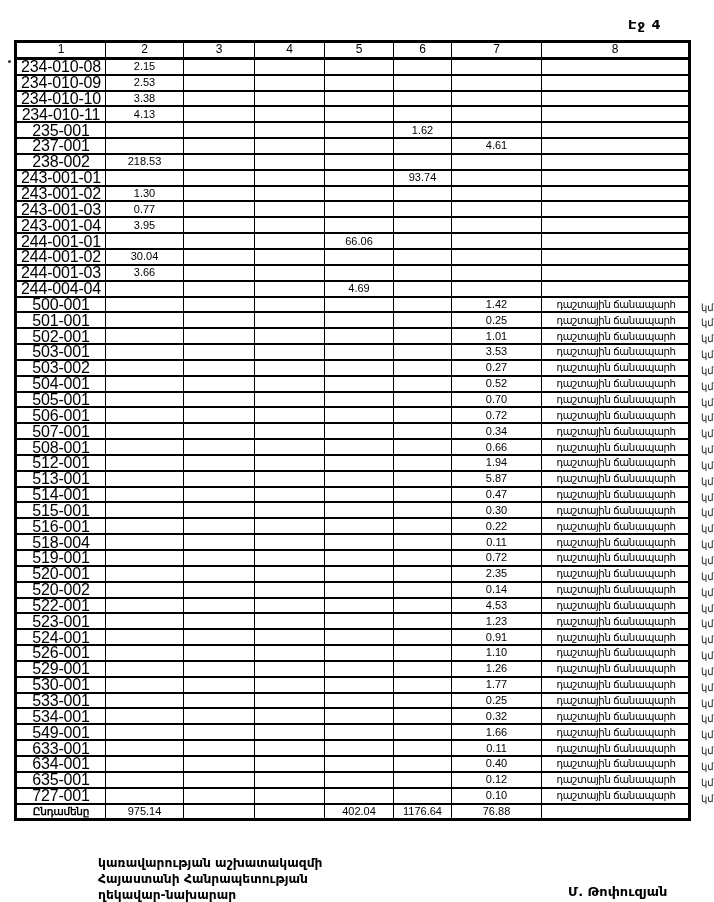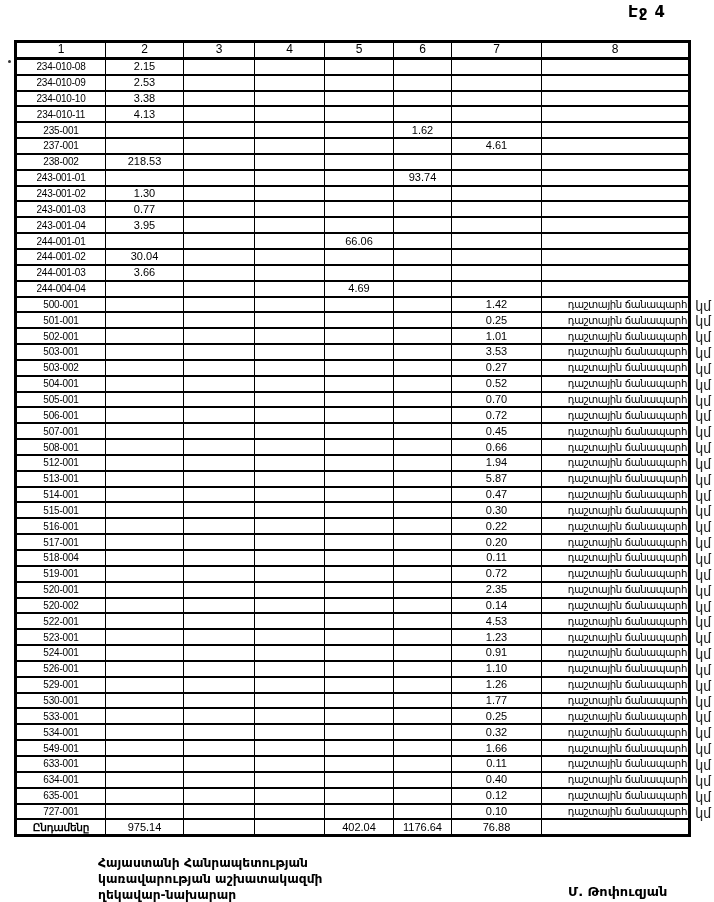--- a/index.html
+++ b/index.html
@@ -2,50 +2,50 @@
 <html><head>
 <meta charset="utf-8">
 <style>
   html,body{margin:0;padding:0;}
   body{
     width:714px;height:902px;overflow:hidden;position:relative;
     background:#ffffff;color:#000;
     font-family:"DejaVu Sans","Liberation Sans",sans-serif;
   }
   .page-label{
-    position:absolute;left:628px;top:3px;
-    font-size:15px;font-weight:bold;letter-spacing:1px;white-space:nowrap;
+    position:absolute;left:628px;top:17px;
+    font-size:13px;font-weight:bold;letter-spacing:1px;white-space:nowrap;
   }
   .scan-speck{position:absolute;left:8px;top:60px;width:3px;height:3px;background:#333;border-radius:50%;}
   table.scan-table{
     position:absolute;left:14px;top:40px;
     border-collapse:collapse;table-layout:fixed;
     border:3px solid #000;
     font-family:"Liberation Sans","DejaVu Sans",sans-serif;
   }
   .scan-table th,.scan-table td{
     border:1px solid #000;
     border-top-width:2px;border-bottom-width:2px;
     height:13.85px;line-height:13px;
     padding:0 1px;
     font-size:11px;font-weight:normal;
     text-align:center;white-space:nowrap;overflow:visible;
   }
   .scan-table thead th{font-size:12px;border-bottom-width:3px;}
   .scan-table td.c8{
-    text-align:right;padding-left:3px;
+    text-align:center;padding-left:3px;
     font-size:10.2px;letter-spacing:-0.4px;
     font-family:"DejaVu Sans",sans-serif;
     position:relative;
   }
-  .scan-table td.c1{font-size:10px;letter-spacing:-0.2px;}
+  .scan-table td.c1{font-size:16px;letter-spacing:-0.2px;}
   .note{
-    position:absolute;left:100%;margin-left:7px;top:3px;
-    font-size:14px;letter-spacing:0;color:#222;
-    font-family:Liberation Mono, monospace;
+    position:absolute;left:100%;margin-left:13px;top:3px;
+    font-size:10px;letter-spacing:0;color:#222;
+    font-family:Liberation Serif, serif;
   }
   tr.total td.c1{font-weight:bold;font-family:Liberation Sans, sans-serif;font-size:10.5px;}
   .footer-block{
     position:absolute;left:98px;top:855px;
     font-weight:bold;font-size:12.3px;line-height:16px;
     font-family:"DejaVu Sans",sans-serif;white-space:nowrap;
   }
   .signature{
     position:absolute;left:568px;top:884px;
     font-weight:bold;font-size:13px;white-space:nowrap;
@@ -312,21 +312,21 @@
         <td class="c7">0.72</td>
         <td class="c8">դաշտային ճանապարհ<span class="note">կմ</span></td>
       </tr>
       <tr>
         <td class="c1">507-001</td>
         <td class="c2"></td>
         <td class="c3"></td>
         <td class="c4"></td>
         <td class="c5"></td>
         <td class="c6"></td>
-        <td class="c7">0.45</td>
+        <td class="c7">0.34</td>
         <td class="c8">դաշտային ճանապարհ<span class="note">կմ</span></td>
       </tr>
       <tr>
         <td class="c1">508-001</td>
         <td class="c2"></td>
         <td class="c3"></td>
         <td class="c4"></td>
         <td class="c5"></td>
         <td class="c6"></td>
         <td class="c7">0.66</td>
@@ -373,30 +373,20 @@
         <td class="c8">դաշտային ճանապարհ<span class="note">կմ</span></td>
       </tr>
       <tr>
         <td class="c1">516-001</td>
         <td class="c2"></td>
         <td class="c3"></td>
         <td class="c4"></td>
         <td class="c5"></td>
         <td class="c6"></td>
         <td class="c7">0.22</td>
-        <td class="c8">դաշտային ճանապարհ<span class="note">կմ</span></td>
-      </tr>
-      <tr>
-        <td class="c1">517-001</td>
-        <td class="c2"></td>
-        <td class="c3"></td>
-        <td class="c4"></td>
-        <td class="c5"></td>
-        <td class="c6"></td>
-        <td class="c7">0.20</td>
         <td class="c8">դաշտային ճանապարհ<span class="note">կմ</span></td>
       </tr>
       <tr>
         <td class="c1">518-004</td>
         <td class="c2"></td>
         <td class="c3"></td>
         <td class="c4"></td>
         <td class="c5"></td>
         <td class="c6"></td>
         <td class="c7">0.11</td>
@@ -569,17 +559,17 @@
         <td class="c4"></td>
         <td class="c5">402.04</td>
         <td class="c6">1176.64</td>
         <td class="c7">76.88</td>
         <td class="c8"></td>
       </tr>
     </tbody>
 </table>
 
 <div class="footer-block">
+  <div>կառավարության աշխատակազմի</div>
   <div>Հայաստանի Հանրապետության</div>
-  <div>կառավարության աշխատակազմի</div>
   <div>ղեկավար-նախարար</div>
 </div>
 <div class="signature">Մ. Թոփուզյան</div>
 
 </body></html>

